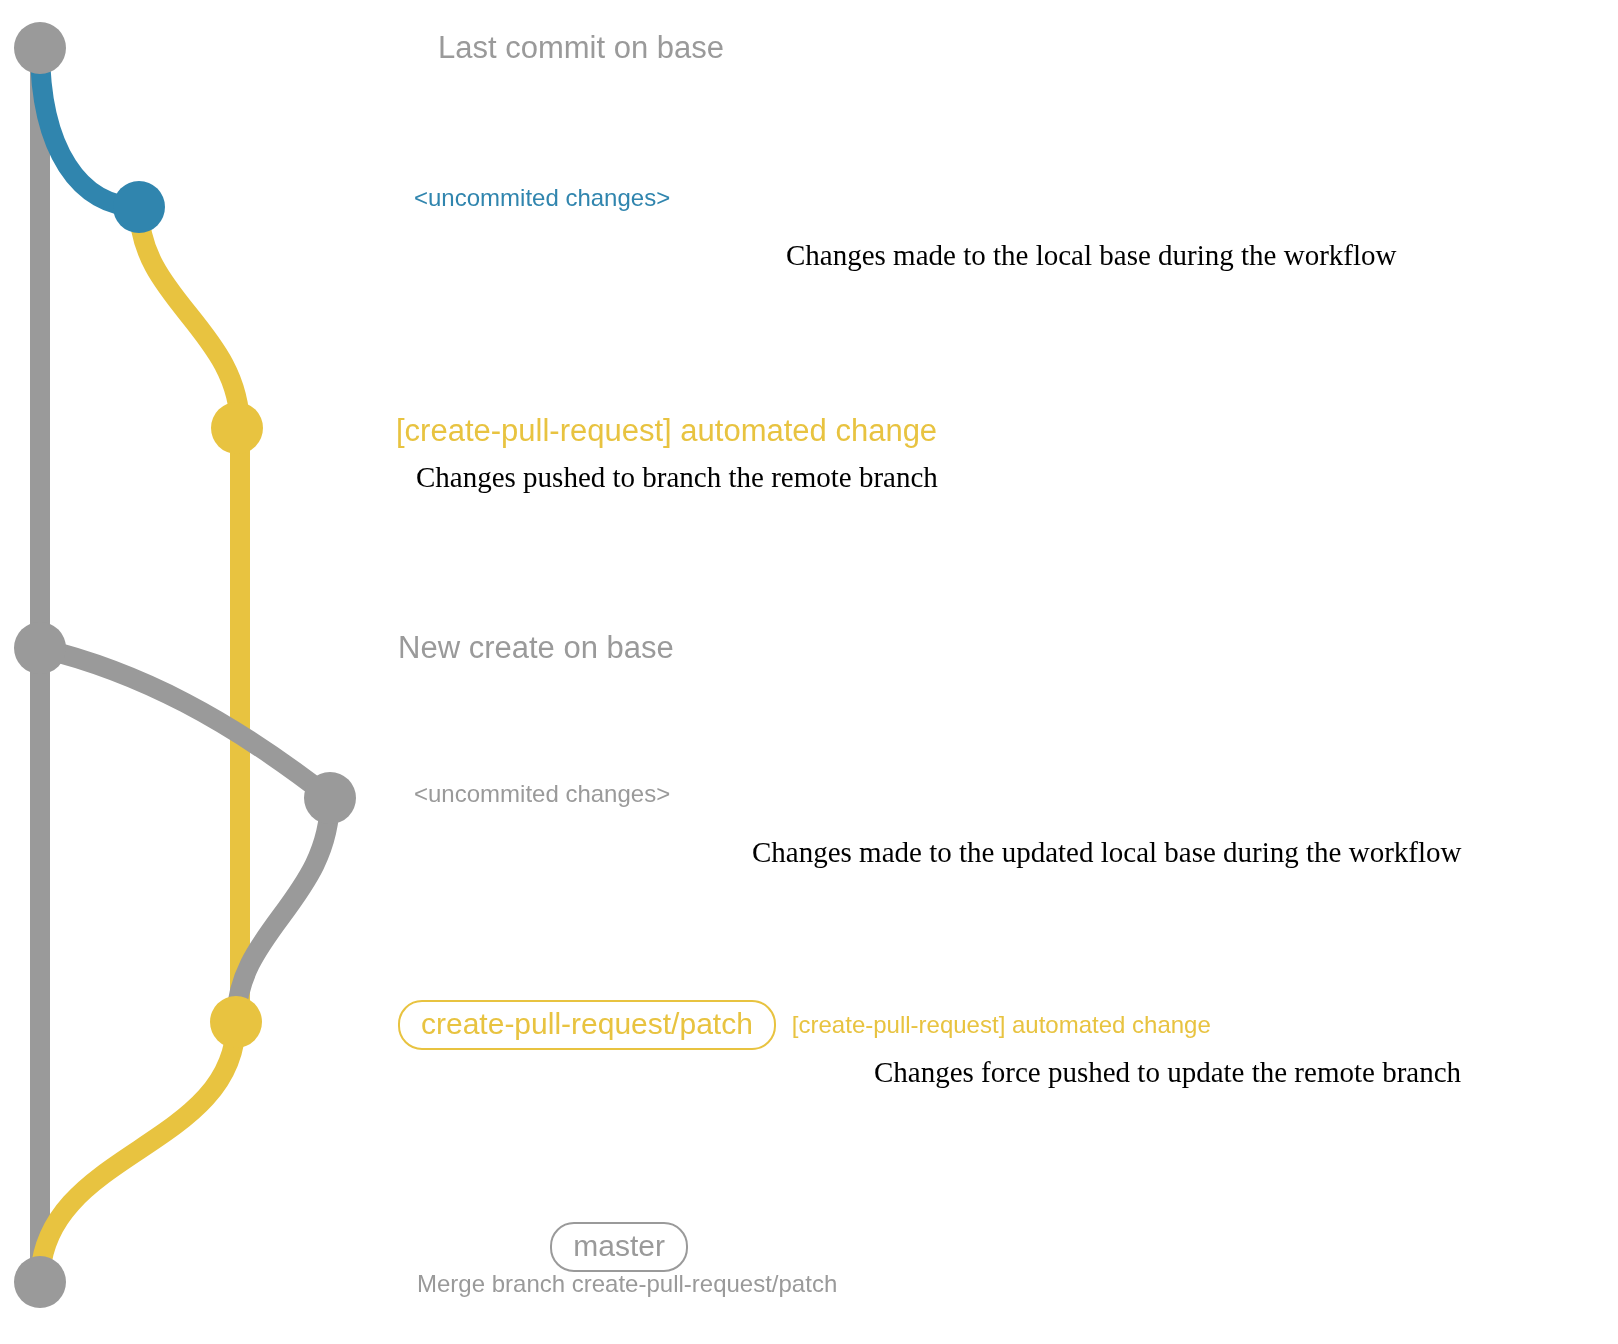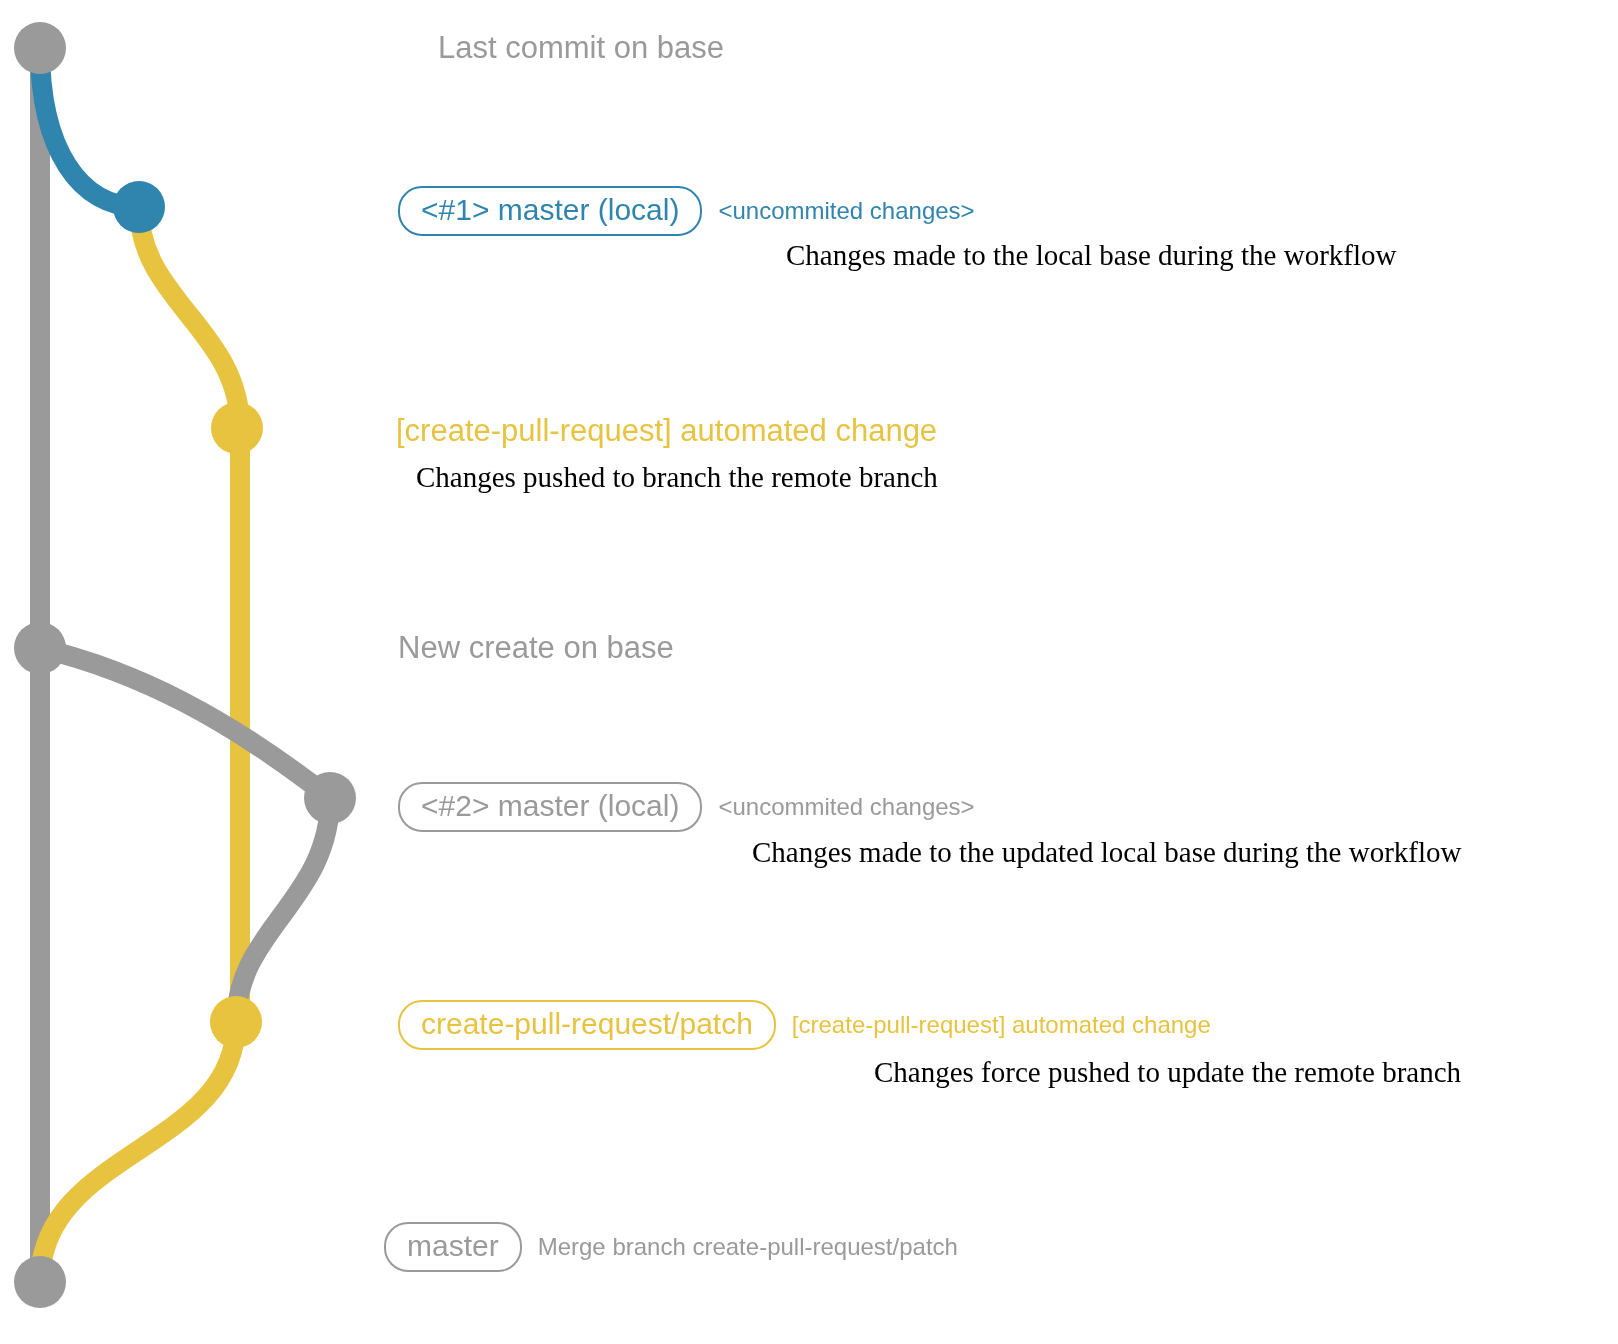--- a/index.html
+++ b/index.html
@@ -101,38 +101,36 @@
   <circle cx="237" cy="428" r="26" fill="#e8c340"></circle>
   <circle cx="40" cy="648" r="26" fill="#9a9a9a"></circle>
   <circle cx="330" cy="798" r="26" fill="#9a9a9a"></circle>
   <circle cx="236" cy="1022" r="26" fill="#e8c340"></circle>
   <circle cx="40" cy="1282" r="26" fill="#9a9a9a"></circle>
 </svg>
 
 <div class="ann subject gray" style="left:398px; top:32px;margin-left:40px;">Last commit on base</div>
 
 <div class="refrow" style="left:398px; top:186px;">
-  <span class="pill blue">&lt;#1&gt; master (local)</span>
   <span class="refsubject blue">&lt;uncommited changes&gt;</span>
 </div>
 <div class="note" style="left:786px; top:241px;text-align:center;">Changes made to the local base during the workflow</div>
 
 <div class="ann subject yellow" style="left:396px; top:415px;">[create-pull-request] automated change</div>
 <div class="note" style="left:416px; top:463px;">Changes pushed to branch the remote branch</div>
 
 <div class="ann subject gray" style="left:398px; top:632px;">New create on base</div>
 
 <div class="refrow" style="left:398px; top:782px;">
-  <span class="pill gray">&lt;#2&gt; master (local)</span>
   <span class="refsubject gray">&lt;uncommited changes&gt;</span>
 </div>
 <div class="note" style="left:752px; top:838px;">Changes made to the updated local base during the workflow</div>
 
 <div class="refrow" style="left:398px; top:1000px;">
   <span class="pill yellow">create-pull-request/patch</span>
   <span class="refsubject yellow">[create-pull-request] automated change</span>
 </div>
 <div class="note" style="left:874px; top:1058px;">Changes force pushed to update the remote branch</div>
 
-<div class="refrow" style="left:384px; top:1222px;">
+<div class="refrow" style="left:401px; top:1222px;flex-direction:column;">
   <span class="pill gray">master</span>
   <span class="refsubject gray">Merge branch create-pull-request/patch</span>
 </div>
 
 </body></html>

